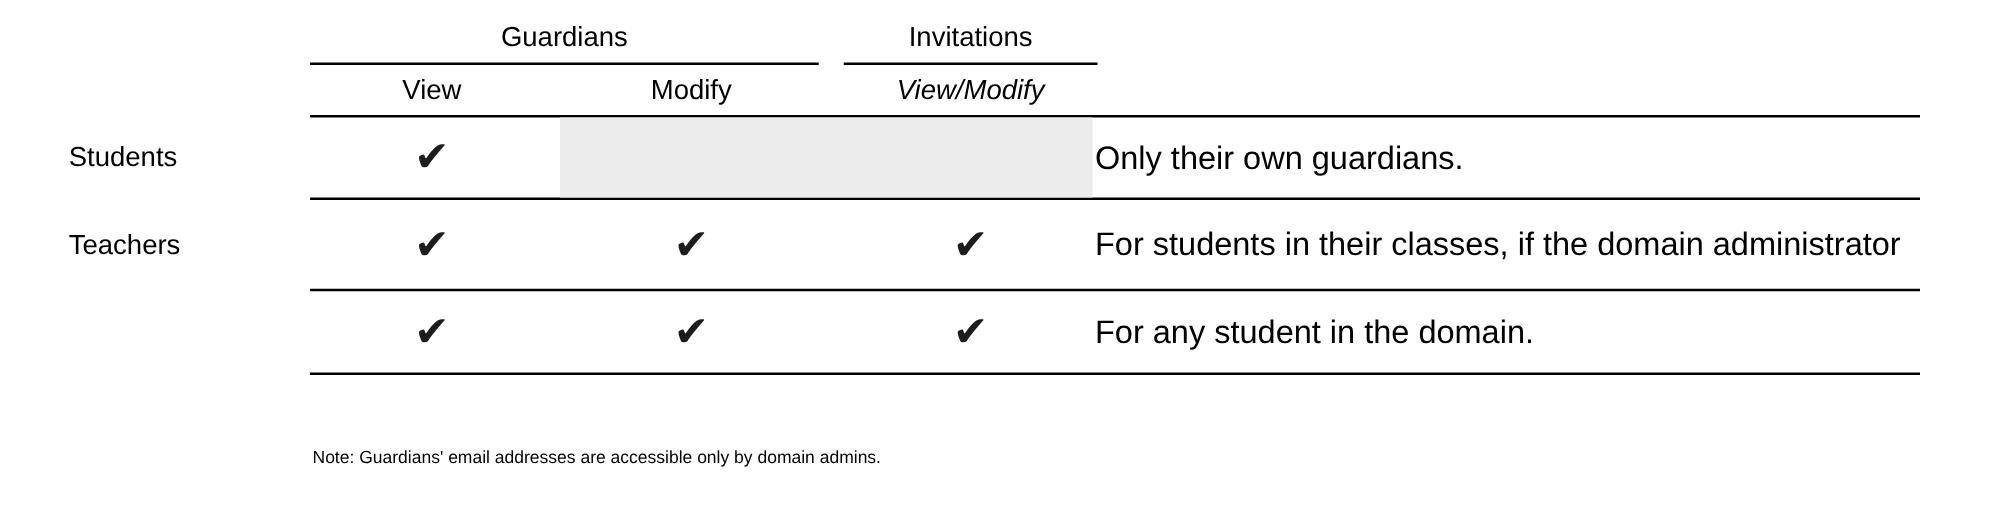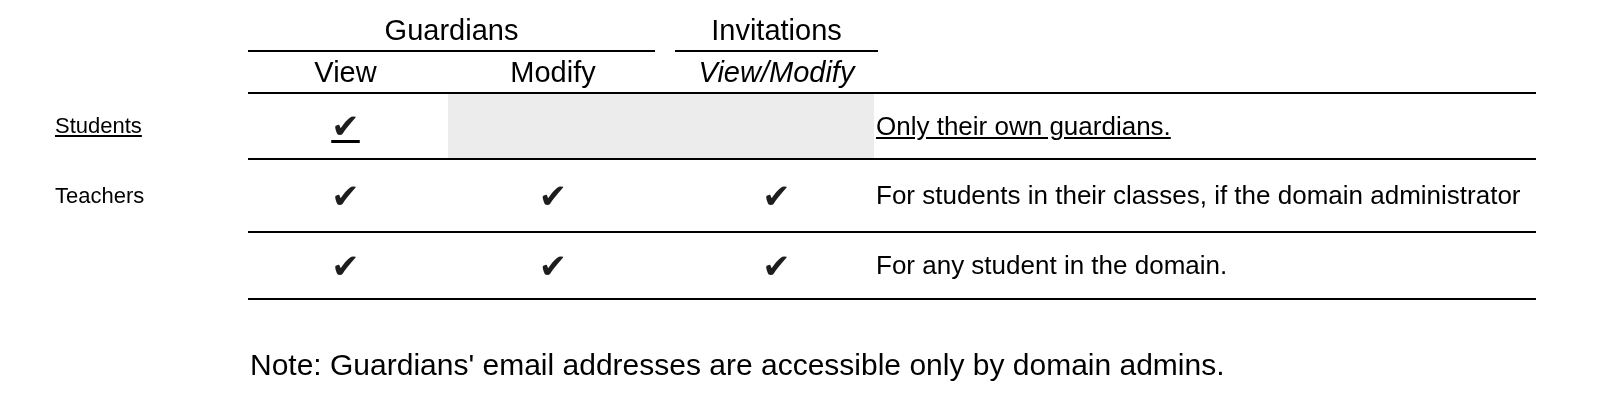--- a/index.html
+++ b/index.html
@@ -7,21 +7,21 @@
     position:relative;
     width:1600px;height:410px;
     background:#ffffff;
     color:#000000;
     font-family:"Liberation Sans",sans-serif;
     overflow:hidden;
   }
   .rule{position:absolute;height:2px;background:#000000;}
   .th{
     position:absolute;height:30px;
-    font-size:29px;line-height:30px;
+    font-size:22px;line-height:30px;
     text-align:center;white-space:nowrap;
   }
   .row-label{
     position:absolute;left:55px;
     display:flex;align-items:center;
     font-size:22px;white-space:nowrap;
   }
   .check-cell{
     position:absolute;
     display:flex;align-items:center;justify-content:center;
@@ -35,28 +35,28 @@
     position:absolute;left:876px;width:680px;
     display:flex;flex-direction:column;justify-content:center;
     font-size:26px;line-height:31px;
   }
   .na-region{
     position:absolute;left:448px;top:94px;width:426px;height:64px;
     background:#ececec;
   }
   .footnote{
     position:absolute;left:250px;top:351px;height:28px;
-    font-size:30px;line-height:28px;white-space:nowrap;
+    font-size:14px;line-height:28px;white-space:nowrap;
   }
   
   .col-view{left:244px;width:203px;}
   .col-modify{left:451px;width:204px;}
   .col-vm{left:675px;width:203px;font-style:italic;}
   
-  .row-students{top:94px;height:64px;text-decoration:underline;}
+  .row-students{top:94px;height:64px;}
   .row-teachers{top:160px;height:71px;}
   .row-admin{top:233px;height:65px;}
 </style>
 </head>
 <body>
 
 <div class="canvas">
 
   <div class="th" style="left:248px;width:407px;top:15px;">Guardians</div>
   <div class="th" style="left:675px;width:203px;top:15px;">Invitations</div>

